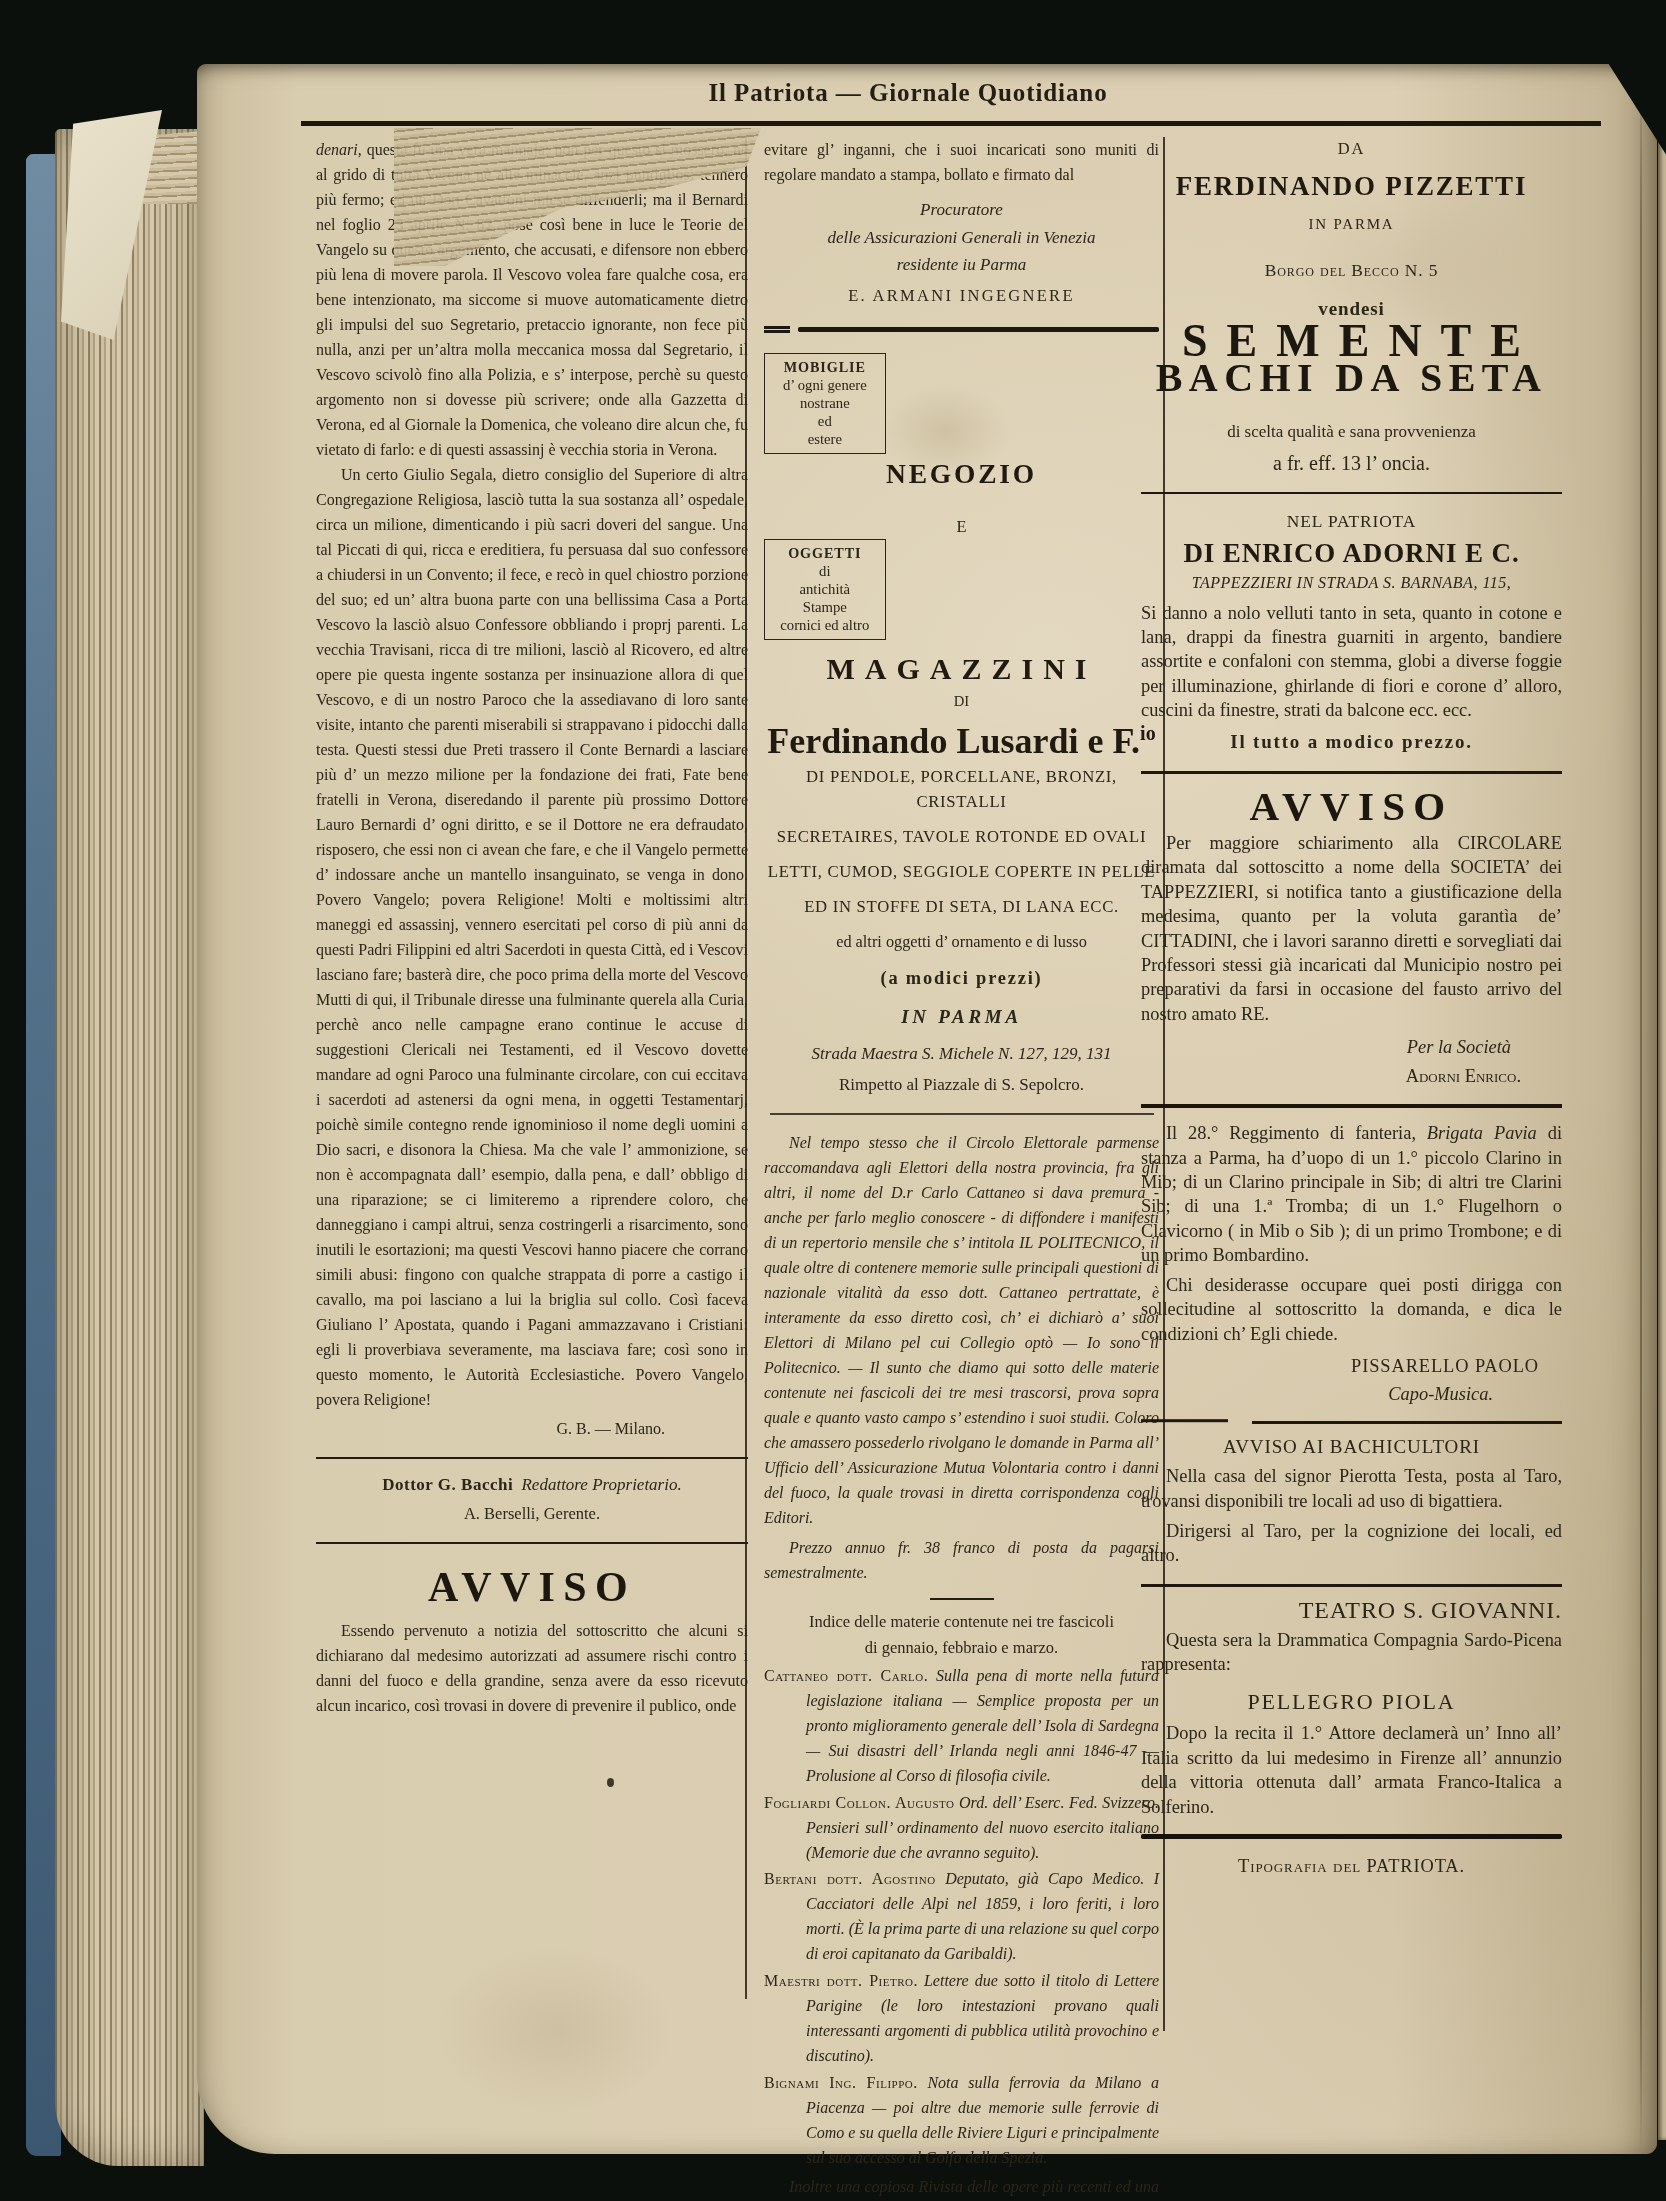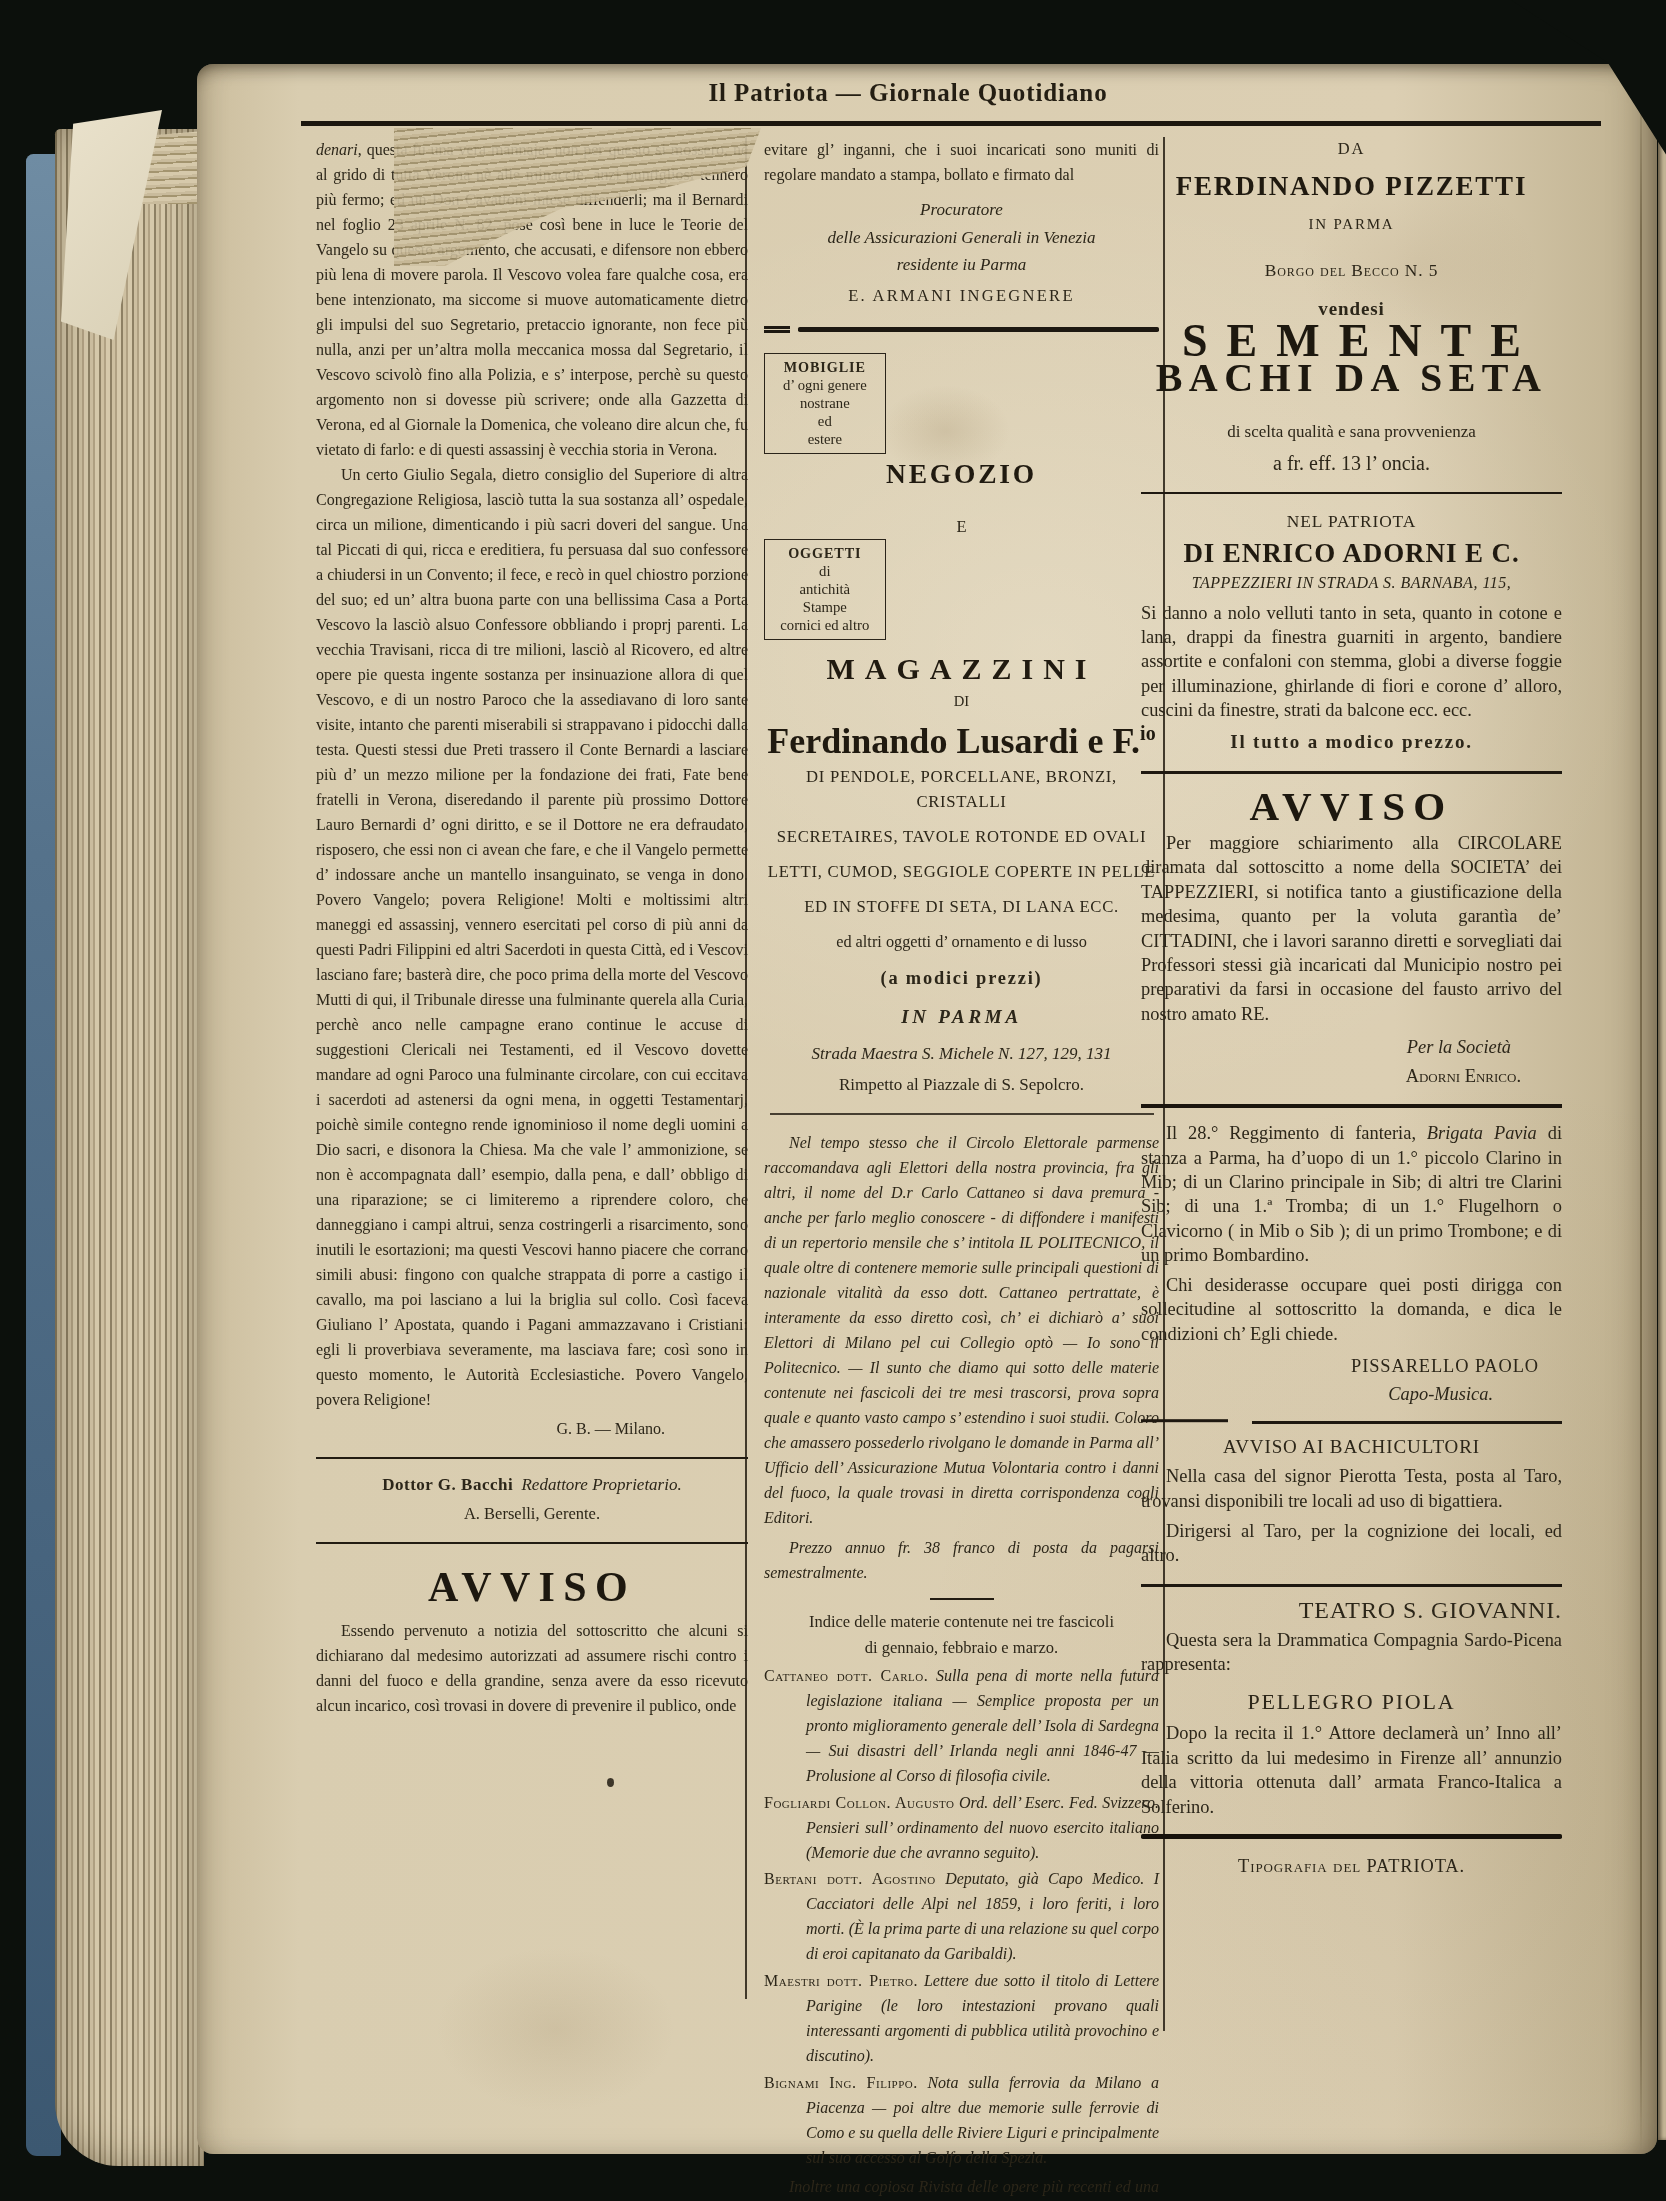--- a/index.html
+++ b/index.html
@@ -36,21 +36,21 @@
     box-shadow:inset 2.8px 0 4.6px rgba(30,20,5,.6);}
   .tr-wedge{position:absolute;right:0;top:0;width:156px;height:156px;background:#0c100c;
     clip-path:polygon(0 0,100% 0,100% 100%,62% 40%);}
   
   .stain{position:absolute;border-radius:50%;pointer-events:none;}
   .stain.s1{left:684px;top:321px;width:129px;height:92px;background:radial-gradient(closest-side,rgba(110,85,40,.14),transparent);}
   .stain.s2{left:1102px;top:110px;width:239px;height:184px;background:radial-gradient(closest-side,rgba(120,95,55,.09),transparent);}
   .stain.s3{left:239px;top:1883px;width:239px;height:165px;background:radial-gradient(closest-side,rgba(120,95,55,.12),transparent);}
   .inkdot{position:absolute;left:410px;top:1714px;width:7.3px;height:9.2px;background:#211b12;border-radius:50%;opacity:.85;}
   
-  .page{color:#2c2619;border-radius:16px;}
+  .page{color:#2c2619;}
   .masthead{position:absolute;left:275px;width:872px;top:14.7px;text-align:center;
     font-size:25px;font-weight:bold;letter-spacing:0.9px;color:#241e13;}
   .head-rule{position:absolute;left:104px;top:57px;width:1300px;height:4.6px;background:#1b160e;}
   .head-rule::after{content:"";display:block;margin-top:2.8px;height:0.9px;background:rgba(30,24,14,.7);}
   .vrule{position:absolute;width:1.8px;background:rgba(38,31,19,.85);}
   .v1{left:548px;top:73px;height:1862px;}
   .v2{left:966px;top:73px;height:1894px;}
   .col{position:absolute;top:73px;text-align:justify;}
   .col1{left:119px;width:432px;font-size:16px;line-height:25px;}
   .col2{left:567px;width:395px;font-size:16px;line-height:25px;}

